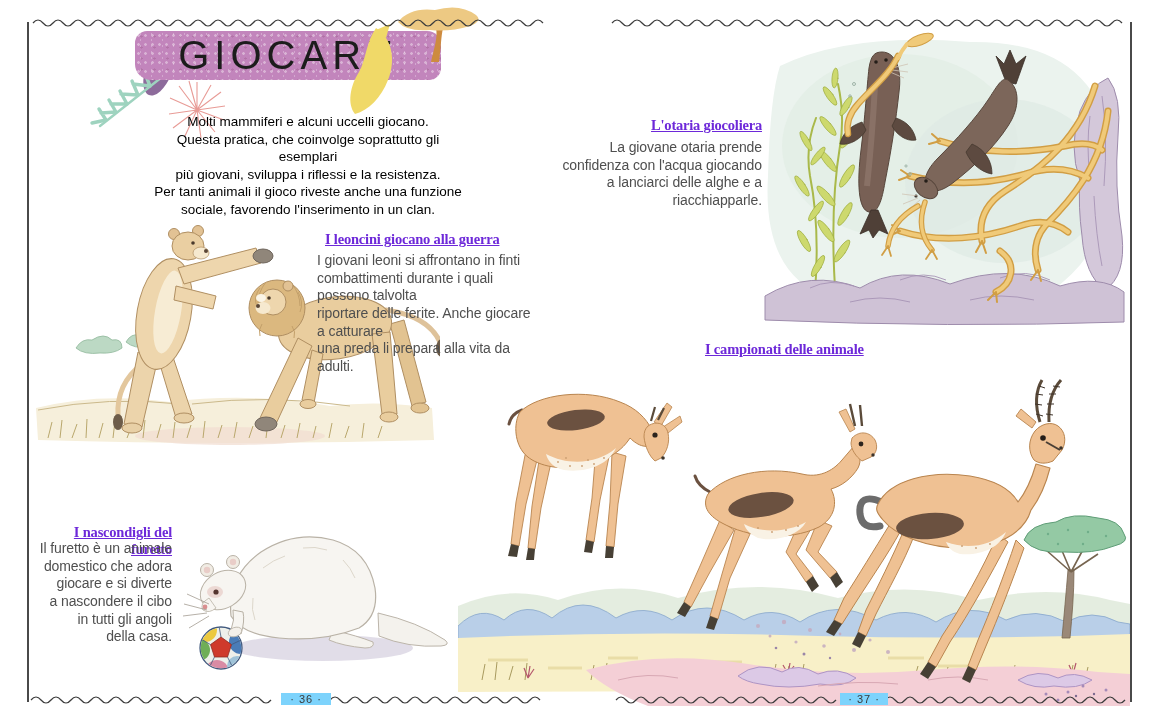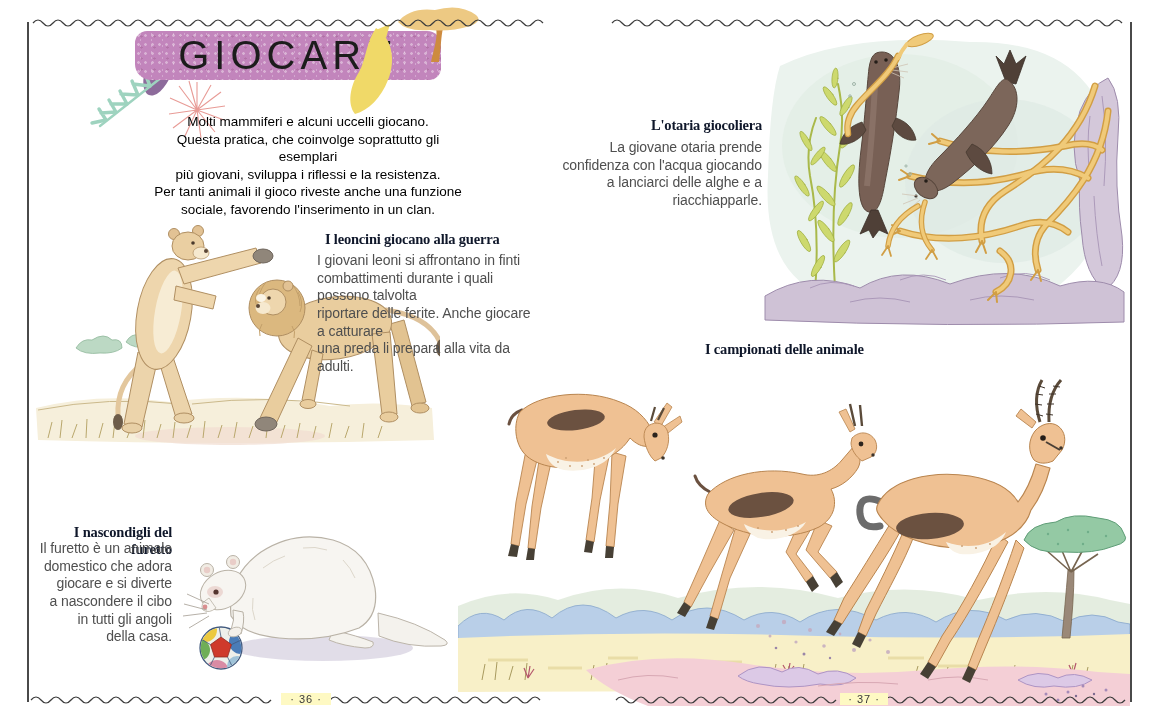--- a/index.html
+++ b/index.html
@@ -3,36 +3,36 @@
 <meta charset="utf-8">
 <style>
   html,body{margin:0;padding:0;background:#ffffff;}
   .spread{position:relative;width:1157px;height:720px;background:#fff;overflow:hidden;
           font-family:"Liberation Sans",sans-serif;}
   .abs{position:absolute;}
   .vrule{position:absolute;top:22px;width:2px;height:680px;background:#4a4a4a;z-index:5;}
   svg.wave{position:absolute;overflow:visible;z-index:5;}
   svg.wave path{fill:none;stroke:#3c3c3c;stroke-width:1.2;}
   .pagenum{position:absolute;z-index:6;font-size:11px;color:#3a3a3a;letter-spacing:1px;
-           text-align:center;background:#fef9c3;padding:0 2px;}
+           text-align:center;background:#7dd3fc;padding:0 2px;}
   .banner{position:absolute;left:135px;top:31px;width:306px;height:49px;z-index:2;
           border-radius:12px 14px 12px 16px;background-color:#c285bc;
           background-image:
             radial-gradient(rgba(255,255,255,.38) 1px, transparent 1.4px),
             radial-gradient(rgba(255,255,255,.28) 1px, transparent 1.2px),
             radial-gradient(rgba(166,100,150,.55) 1px, transparent 1.5px);
           background-size:7px 9px,11px 6px,13px 11px;}
   .banner .title{display:block;text-align:center;line-height:49px;font-size:40px;
           letter-spacing:5px;color:#1c1c1c;font-weight:500;}
   .deco{position:absolute;z-index:1;}
   .deco.front{z-index:3;}
   .intro{position:absolute;left:128px;top:113px;width:320px;text-align:center;
          font-size:13.5px;line-height:1.3;color:#000000;white-space:pre-line;z-index:2;margin-left:20px;}
   .h2{font-family:"Liberation Serif",serif;font-weight:700;font-size:14.5px;
-      letter-spacing:-0.2px;color:#0f172a;line-height:1.15;}
+      letter-spacing:-0.2px;color:#6d28d9;line-height:1.15;text-decoration:underline;}
   .body-text{font-size:14px;line-height:1.26;color:#4f4f4f;letter-spacing:-0.1px;
       white-space:pre-line;}
   .right{text-align:right;}
   .illus{position:absolute;}
 </style>
 </head>
 <body>
 
 <div class="spread">
 

